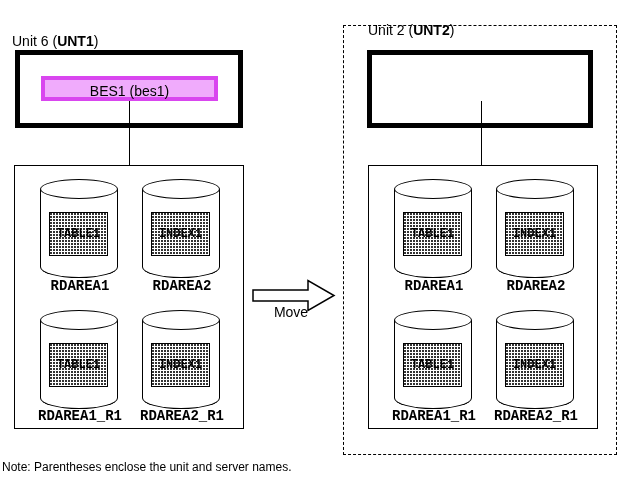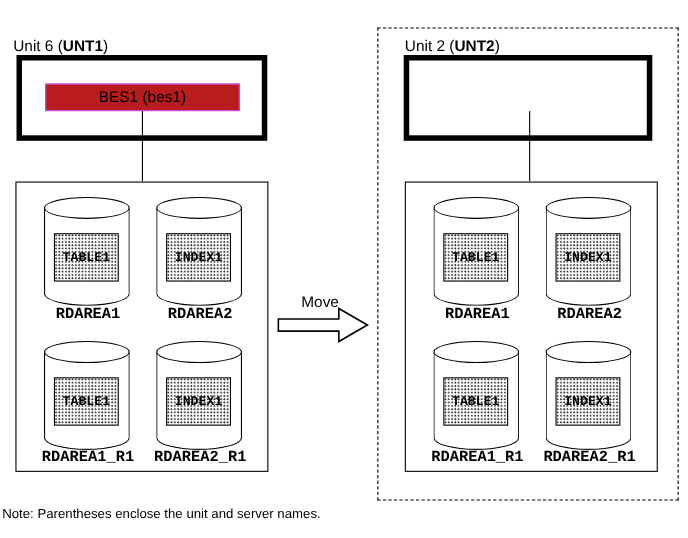--- a/index.html
+++ b/index.html
@@ -16,22 +16,22 @@
   .abs { position: absolute; }
   .label-sans { font-size: 14px; white-space: nowrap; }
   .mono { font-family: Liberation Sans, sans-serif; }
   .thick-box {
     position: absolute;
     border: 5px solid #000;
     background: #fff;
   }
   .server-box {
     position: absolute;
-    border: 1px solid #d946ef;
-    background: #b91c1c;
+    border: 4px solid #d946ef;
+    background: #f0abfc;
     font-size: 14px;
     text-align: center;
     line-height: 23px;
     white-space: nowrap;
   }
   .vline { position: absolute; width: 1px; background: #000; }
   .disk-container {
     position: absolute;
     border: 1px solid #000;
     background: #fff;
@@ -86,20 +86,21 @@
     font-family: Liberation Mono, monospace;
     font-size: 14px;
     font-weight: bold;
     white-space: nowrap;
   }
   .move-label {
     position: absolute;
     width: 82px;
     text-align: center;
     font-size: 14px;
+    margin-top: 38px;
   }
   .note { position: absolute; font-size: 12px; white-space: nowrap; }
 </style>
 </head>
 <body>
 
 <div class="canvas">
 
   <div class="abs label-sans" style="left:12px; top:33px;"><span>Unit 6 (</span><span class="mono" style="font-weight:bold;">UNT1</span><span>)</span></div>
 
@@ -136,21 +137,21 @@
     <div class="disk-label" style="left:112px; top:242px;">RDAREA2_R1</div>
   </div>
 
   <div class="move-label" style="left:250px; top:266px;">Move</div>
   <svg class="abs" style="left:252px; top:279px;" width="84" height="33" viewBox="0 0 84 33">
     <polygon points="1,11 56,11 56,1.5 82,16.5 56,31.5 56,22 1,22" fill="#ffffff" stroke="#000000" stroke-width="1.5"></polygon>
   </svg>
 
   <div class="dashed-box" style="left:343px; top:25px; width:274px; height:430px;"></div>
 
-  <div class="abs label-sans" style="left:368px; top:33px;"><span>Unit 2 (</span><span class="mono" style="font-weight:bold;">UNT2</span><span>)</span></div>
+  <div class="abs label-sans" style="left:368px; top:22px;"><span>Unit 2 (</span><span class="mono" style="font-weight:bold;">UNT2</span><span>)</span></div>
 
   <div class="thick-box" style="left:367px; top:50px; width:226px; height:78px;"></div>
   <div class="vline" style="left:481px; top:101px; height:64px;"></div>
 
   <div class="disk-container" style="left:368px; top:165px; width:230px; height:264px;">
 
     <div class="cyl" style="left:25px; top:13px;">
       <div class="cyl-body"></div>
       <div class="cyl-top"></div>
       <div class="cyl-content">TABLE1</div>

